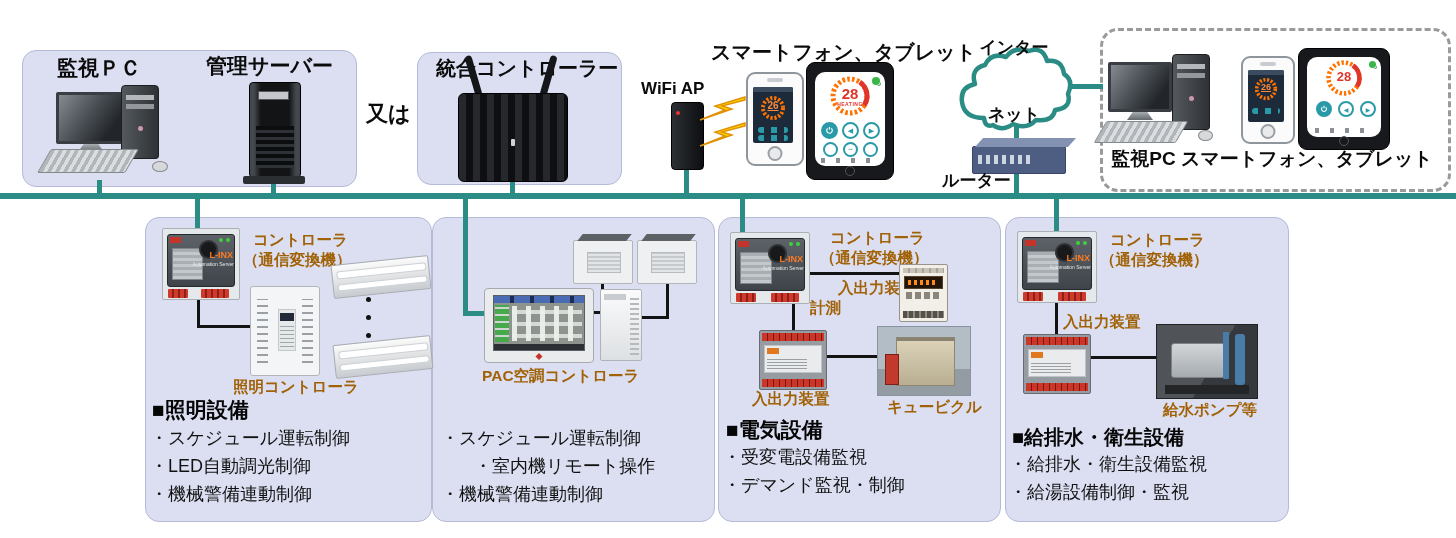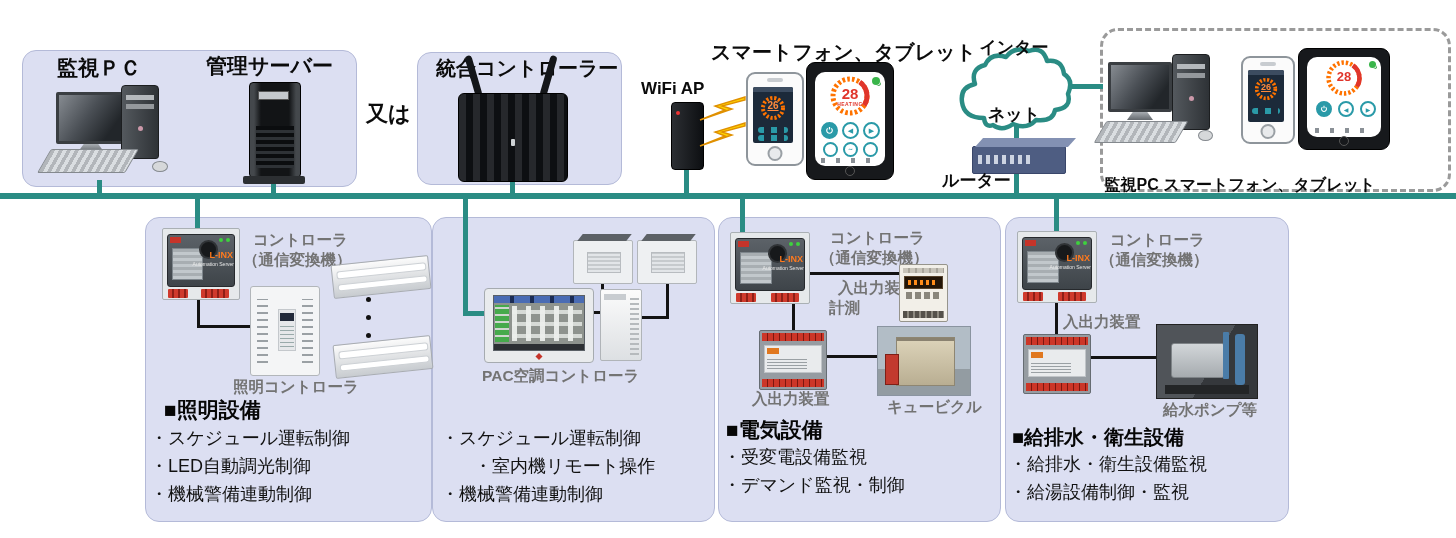--- a/index.html
+++ b/index.html
@@ -7,21 +7,21 @@
           font-family:"Liberation Sans","DejaVu Sans",sans-serif;}
   .abs{position:absolute;}
   
   .panel{position:absolute;background:#dcdff2;border:1px solid #b4bad8;border-radius:14px;}
   .dashedbox{position:absolute;background:#fff;border:3px dashed #9a9a9a;border-radius:18px;}
   
   .teal{position:absolute;background:#2a8c84;}
   .bline{position:absolute;background:#131313;}
   
   .lbl{position:absolute;font-weight:700;color:#0b0b0b;white-space:nowrap;}
-  .blbl{position:absolute;font-weight:700;color:#737373;white-space:nowrap;font-size:15.5px;}
+  .blbl{position:absolute;font-weight:700;color:#a16207;white-space:nowrap;font-size:15.5px;}
   .title{position:absolute;font-weight:700;color:#060606;font-size:21px;white-space:nowrap;}
   .bullet{position:absolute;color:#111;font-size:18px;white-space:nowrap;}
   
   .monitor{position:absolute;border:3px solid #3a3e42;border-radius:2px;
     background:linear-gradient(125deg,#868b91 0%,#4a4f55 45%,#22262a 80%);}
   .monitor::after{content:"";position:absolute;left:50%;bottom:-11px;transform:translateX(-50%);
     width:26px;height:8px;background:linear-gradient(#a8adb2,#63686d);
     clip-path:polygon(22% 0,78% 0,100% 100%,0 100%);}
   .kbd{position:absolute;background:repeating-linear-gradient(90deg,#b2b6ba 0 4px,#dadee1 4px 8px),#d0d4d8;
     border:1px solid #84898e;transform:skewX(-30deg);border-radius:2px;}
@@ -281,21 +281,21 @@
         <svg width="8" height="8" viewBox="0 0 10 10">
             <path d="M5 1v3" stroke="#fff" stroke-width="1.4" fill="none"></path>
             <path d="M3 2.6a3.1 3.1 0 1 0 4 0" stroke="#fff" stroke-width="1.3" fill="none"></path>
           </svg>
       </div>
       <div class="tbtn" style="left:31px;top:44px;width:12px;height:12px;font-size:6px;">◀</div>
       <div class="tbtn" style="left:53px;top:44px;width:12px;height:12px;font-size:6px;">▶</div>
       <div class="ticons" style="left:8px;bottom:4px;width:58px;"></div>
     </div>
   </div>
-  <div class="lbl" style="left:1072px;top:146px;width:336px;text-align:center;font-size:16px;margin-top:29px;">監視PC スマートフォン、タブレット</div>
+  <div class="lbl" style="left:1104px;top:146px;width:336px;text-align:center;font-size:19px;">監視PC スマートフォン、タブレット</div>
 
   <div class="linx" style="left:162px;top:228px;width:76px;height:70px;">
     <div class="linx-body"></div>
     <div class="linx-chip"></div>
     <div class="linx-led" style="right:16px;"></div>
     <span class="linx-brand">L-INX</span>
     <span class="linx-sub">Automation Server</span>
     <div class="term" style="left:5px;bottom:1px;width:20px;"></div>
     <div class="term" style="left:38px;bottom:1px;width:28px;"></div>
   </div>
@@ -305,21 +305,21 @@
     <div class="slots" style="left:6px;"></div>
     <div class="slots" style="right:6px;"></div>
     <div class="cpanel"></div>
   </div>
   <div class="fluor" style="left:332px;top:260px;width:96px;height:32px;transform:rotate(-6deg);"></div>
   <div class="dot" style="left:366px;top:297px;"></div>
   <div class="dot" style="left:366px;top:315px;"></div>
   <div class="dot" style="left:366px;top:333px;"></div>
   <div class="fluor" style="left:334px;top:340px;width:96px;height:32px;transform:rotate(-6deg);"></div>
   <span class="blbl" style="left:233px;top:377px;">照明コントローラ</span>
-  <span class="title" style="left:164px;top:396px;">■照明設備</span>
+  <span class="title" style="left:152px;top:396px;">■照明設備</span>
   <span class="bullet" style="left:150px;top:426px;">・スケジュール運転制御</span>
   <span class="bullet" style="left:150px;top:454px;">・LED自動調光制御</span>
   <span class="bullet" style="left:150px;top:482px;">・機械警備連動制御</span>
 
   <div class="cass" style="left:573px;top:240px;width:58px;height:42px;"></div>
   <div class="cass" style="left:637px;top:240px;width:58px;height:42px;"></div>
   <div class="odu" style="left:600px;top:289px;width:40px;height:70px;"></div>
   <div class="pacp" style="left:484px;top:288px;width:108px;height:73px;">
     <div class="pacscr">
       <div class="pacgrid"></div>
@@ -337,21 +337,21 @@
     <div class="linx-chip"></div>
     <div class="linx-led" style="right:16px;"></div>
     <span class="linx-brand">L-INX</span>
     <span class="linx-sub">Automation Server</span>
     <div class="term" style="left:5px;bottom:1px;width:20px;"></div>
     <div class="term" style="left:40px;bottom:1px;width:28px;"></div>
   </div>
   <span class="blbl" style="left:830px;top:228px;">コントローラ</span>
   <span class="blbl" style="left:820px;top:248px;">（通信変換機）</span>
   <span class="blbl" style="left:838px;top:278px;">入出力装置</span>
-  <span class="blbl" style="left:829px;top:298px;">計測</span>
+  <span class="blbl" style="left:810px;top:298px;">計測</span>
   <div class="meter" style="left:899px;top:264px;width:47px;height:56px;">
     <div class="mdisp"></div>
     <div class="mbtns"></div>
   </div>
   <div class="io" style="left:759px;top:330px;width:66px;height:58px;">
     <div class="iolabel"></div>
   </div>
   <span class="blbl" style="left:752px;top:389px;">入出力装置</span>
   <div class="cubicle" style="left:877px;top:326px;width:92px;height:68px;"></div>
   <span class="blbl" style="left:887px;top:397px;">キュービクル</span>

